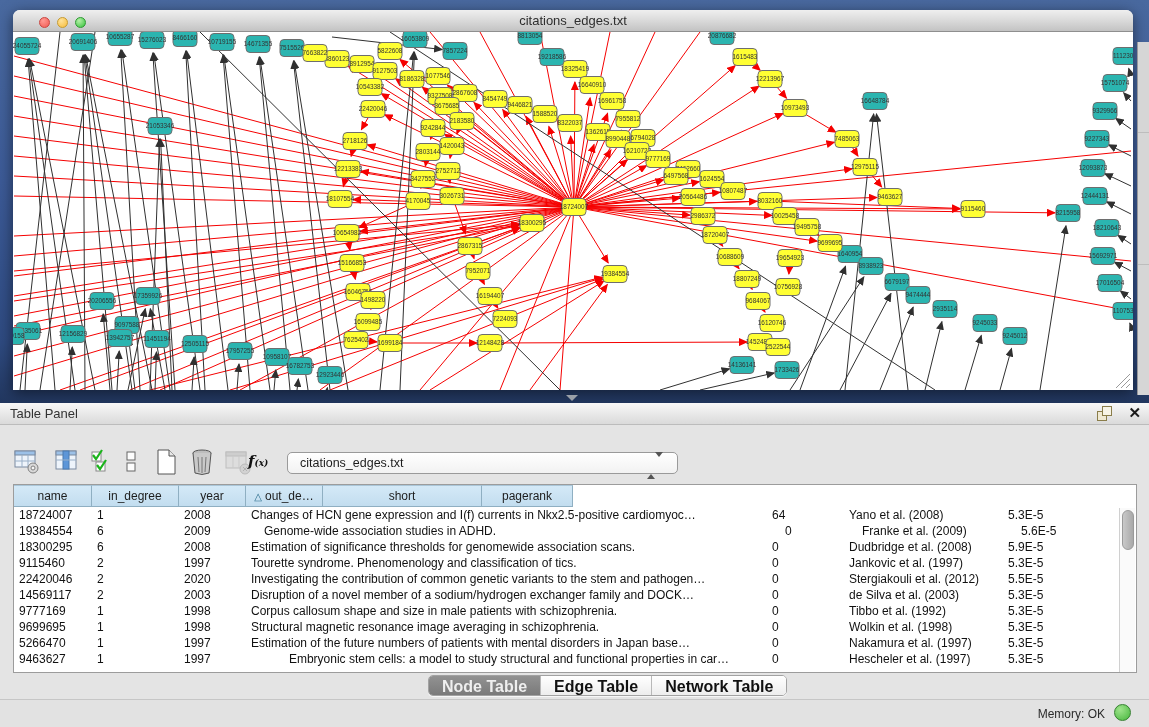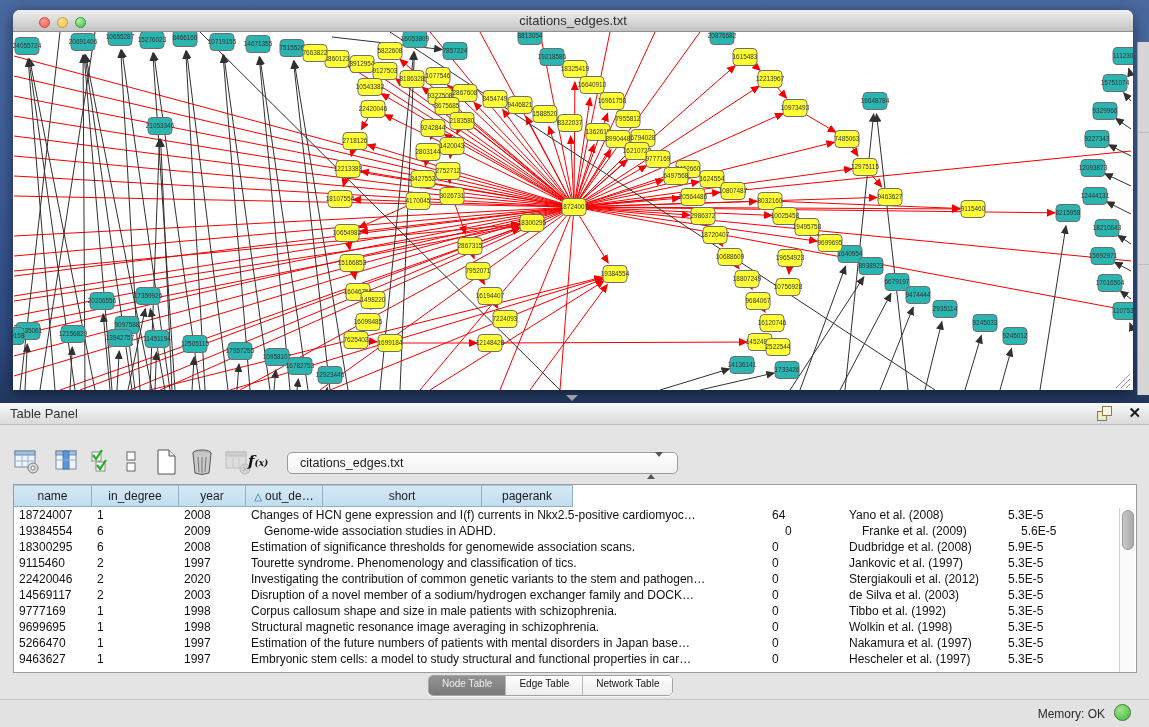--- a/index.html
+++ b/index.html
@@ -64,22 +64,22 @@
   .td{box-sizing:border-box;padding:1px 0 0 5px;font-size:12px;color:#111;
     white-space:nowrap;overflow:hidden;height:16px;}
   .vscroll{position:absolute;right:1px;top:23px;width:15px;height:164px;background:#fafafa;
     border-left:1px solid #d0d0d0;}
   .vscroll .thumb{position:absolute;left:2px;top:2px;width:10px;height:38px;border-radius:6px;
     background:linear-gradient(90deg,#c9c9c9,#a9a9a9);border:1px solid #9a9a9a;}
   
   .tabs{position:absolute;left:428px;top:272px;display:flex;height:19px;
     border:1px solid #a2a2a2;border-radius:5px;overflow:hidden;background:#fff;
     box-shadow:0 1px 0 rgba(255,255,255,.7);}
-  .seg{padding:2px 13px 0 13px;font-size:10px;color:#111;
-    background:linear-gradient(180deg,#ffffff,#ededed);border-right:1px solid #b8b8b8;}
+  .seg{padding:2px 13px 0 13px;font-size:16px;color:#111;
+    background:linear-gradient(180deg,#ffffff,#ededed);border-right:1px solid #b8b8b8;font-weight:bold;}
   .seg:last-child{border-right:none;}
   .seg.sel{background:linear-gradient(180deg,#929292,#7a7a7a);color:#efefef;}
   
   .status-sep{position:absolute;left:0;top:296px;width:100%;height:1px;background:#c6c6c6;}
   .status-bar{position:absolute;left:0;top:297px;width:100%;height:27px;background:#e2e2e2;}
   .mem-label{position:absolute;right:44px;top:7px;font-size:12px;color:#2b2b2b;}
   .mem-dot{position:absolute;right:18px;top:4px;width:15px;height:15px;border-radius:50%;
     background:radial-gradient(circle at 35% 30%,#9fe48c,#46b63c);border:1px solid #358130;}
 </style>
 </head>
@@ -727,21 +727,21 @@
           <div class="td" style="width: 67px;">1997</div>
           <div class="td" style="width: 521px;">Estimation of the future numbers of patients with mental disorders in Japan base…</div>
           <div class="td" style="width: 77px;">0</div>
           <div class="td" style="width: 159px;">Nakamura et al. (1997)</div>
           <div class="td" style="width: 91px;">5.3E-5</div>
         </div>
         <div class="tr">
           <div class="td" style="width: 78px;">9463627</div>
           <div class="td" style="width: 87px;">1</div>
           <div class="td" style="width: 67px;">1997</div>
-          <div class="td" style="width: 521px;">Embryonic stem cells: a model to study structural and functional properties in car…</div>
+          <div class="td" style="width: 521px; text-align: center;">Embryonic stem cells: a model to study structural and functional properties in car…</div>
           <div class="td" style="width: 77px;">0</div>
           <div class="td" style="width: 159px;">Hescheler et al. (1997)</div>
           <div class="td" style="width: 91px;">5.3E-5</div>
         </div>
       </div>
     <div class="vscroll">
       <div class="thumb"></div>
     </div>
   </div>
 

